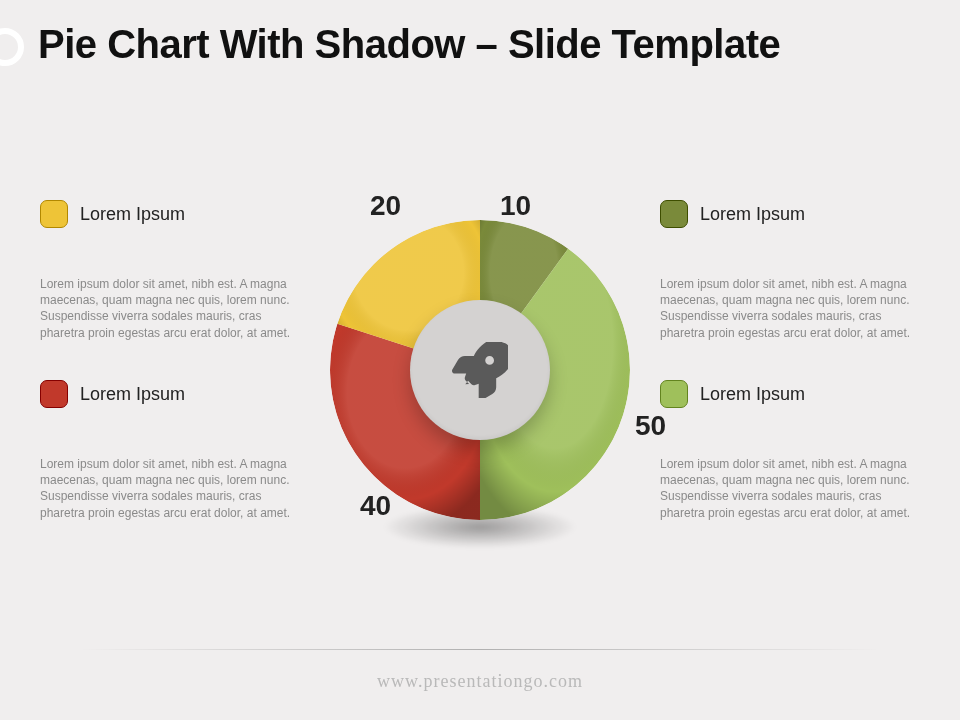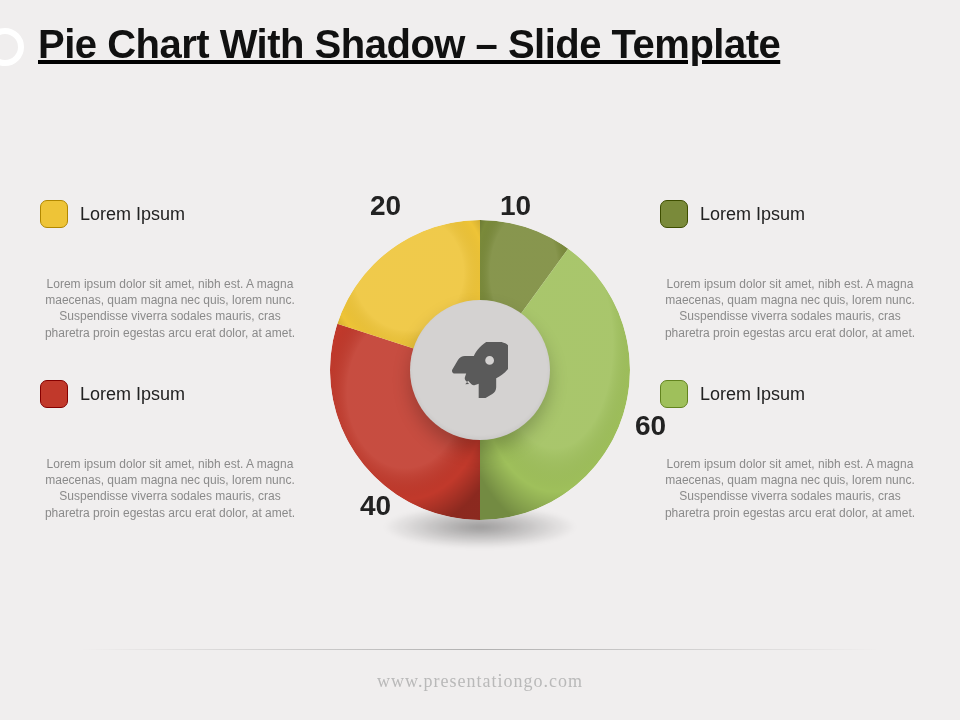--- a/index.html
+++ b/index.html
@@ -9,21 +9,20 @@
     font-family: Arial, Helvetica, sans-serif;
     position: relative;
   }
   .header {
     position: absolute;
     top: 22px; left: 0; right: 0;
     display: flex;
     align-items: flex-start;
     gap: 14px;
     padding-right: 30px;
-    text-decoration: underline;
   }
   .ring-decor {
     width: 38px; height: 38px;
     border-radius: 50%;
     border: 6px solid #fff;
     margin-left: -14px;
     margin-top: 6px;
     flex: 0 0 auto;
     position: relative;
   }
@@ -38,21 +37,20 @@
   .title {
     font-size: 40px;
     font-weight: 700;
     color: #111;
     line-height: 1.1;
     letter-spacing: -0.5px;
   }
   .legend-block {
     position: absolute;
     width: 260px;
-    text-align: center;
   }
   .legend-block.tl { top: 200px; left: 40px; }
   .legend-block.bl { top: 380px; left: 40px; }
   .legend-block.tr { top: 200px; right: 40px; }
   .legend-block.br { top: 380px; right: 40px; }
   .legend-head {
     display: flex; align-items: center; gap: 12px; margin-bottom: 8px;
   }
   .swatch {
     width: 28px; height: 28px; border-radius: 7px; flex: 0 0 auto;
@@ -174,17 +172,17 @@
       <path d="M 50 50 L 2.447174185242325 34.549150281252615 A 50 50 0 0 1 49.99999999999999 0 Z" fill="url(#g-shade)"></path>
     </svg>
   <div class="pie-center">
     <svg viewBox="0 0 512 512">
       <path d="M156.6 384.9L125.7 354c-8.5-8.5-11.5-20.8-7.7-32.2c3-8.9 7-20.5 11.8-33.8L24 288c-8.6 0-16.6-4.6-20.9-12.1s-4.2-16.7 .2-24.1l52.5-88.5c13-21.9 36.5-35.3 61.9-35.3H200c22.5-45 60.6-105.6 144.7-145.6C407.3-16.9 489.6 6.8 507 24.2c17.4 17.4 41.1 99.7 41.8 162.3C509.4 270.6 449 308.5 404 331v82.4c0 25.4-13.4 49-35.3 61.9l-88.5 52.5c-7.4 4.4-16.6 4.5-24.1 .2s-12.1-12.2-12.1-20.9V382.2c-13.3 4.8-24.9 8.8-33.8 11.8c-11.4 3.8-23.7 .8-32.2-7.7l-30.9-30.9-25.5 30.5zM384 168a40 40 0 1 0 -80 0 40 40 0 1 0 80 0z"></path>
     </svg>
   </div>
   <div class="data-label" style="top:-30px; left:170px;">10</div>
   <div class="data-label" style="top:-30px; left:40px;">20</div>
   <div class="data-label" style="top:270px; left:30px;">40</div>
-  <div class="data-label" style="top:190px; left:305px;">60</div>
+  <div class="data-label" style="top:190px; left:305px;">50</div>
 </div>
 
 <div class="footer-line"></div>
 <div class="footer-text">www.presentationgo.com</div>
 
 </body></html>

